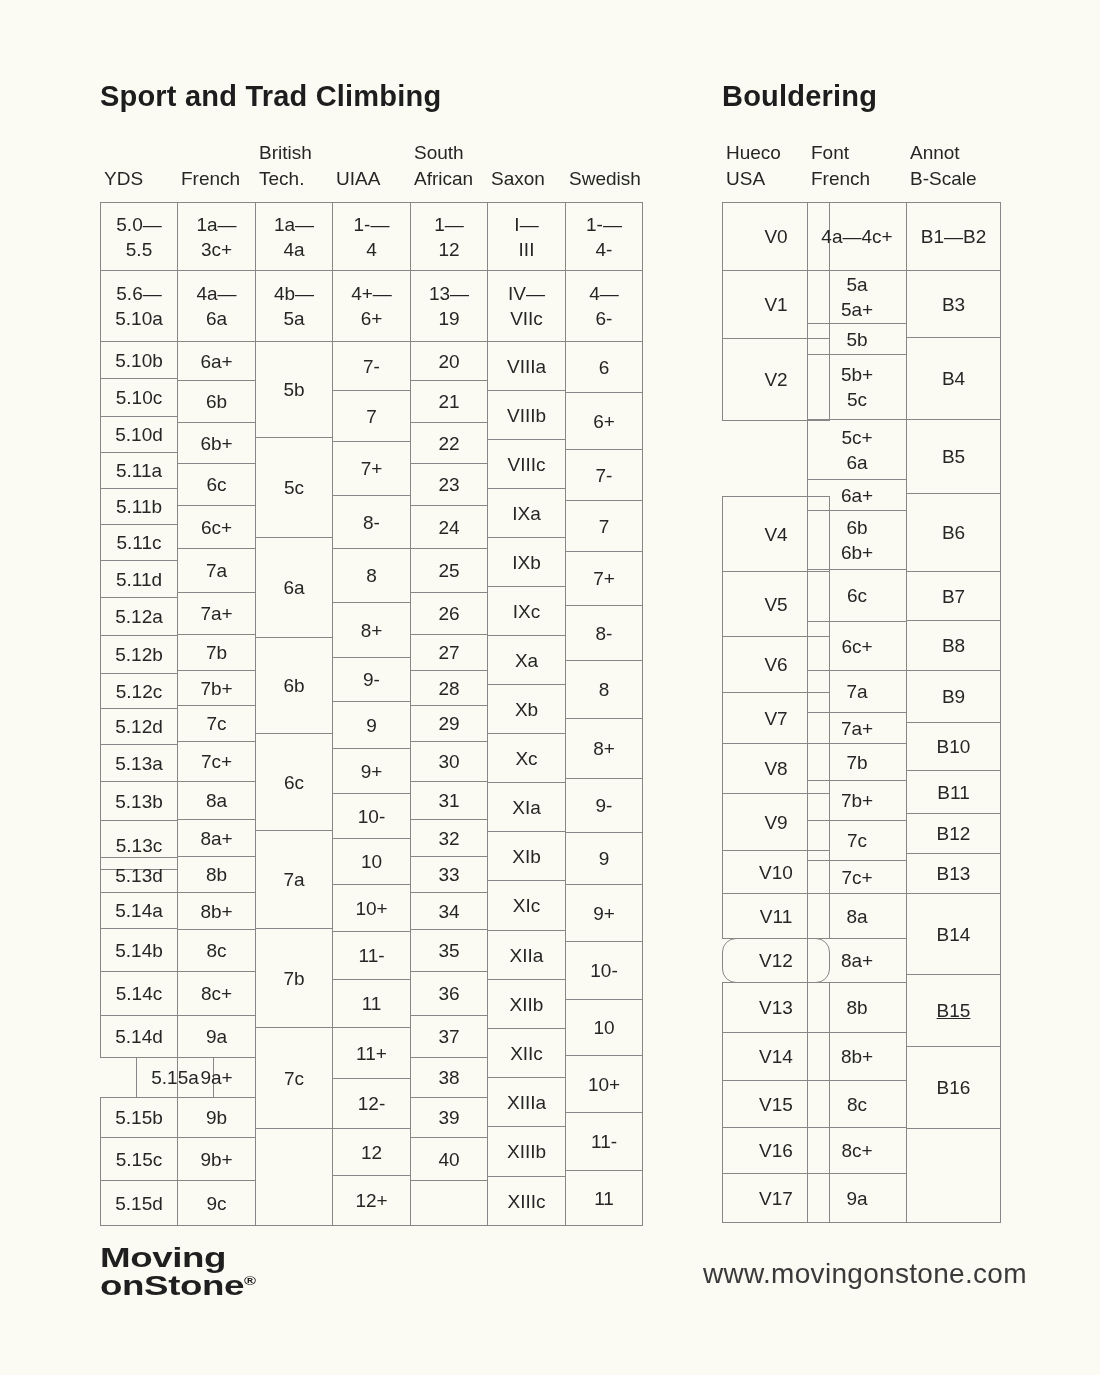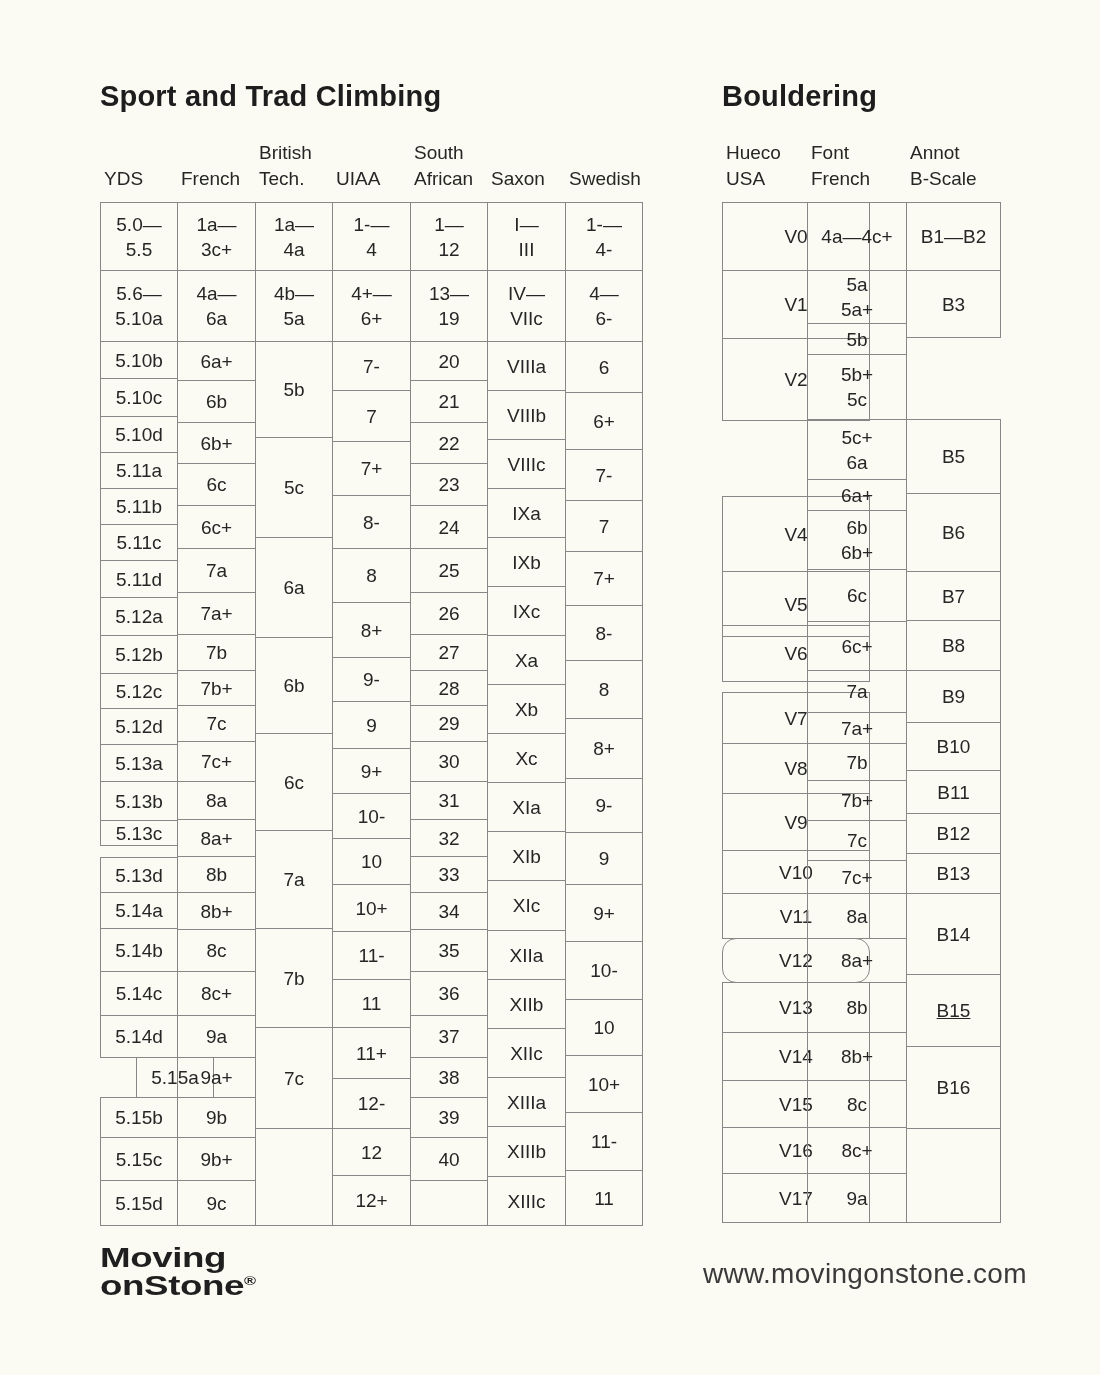--- a/index.html
+++ b/index.html
@@ -101,21 +101,21 @@
         <div class="cell" style="top: 250px; height: 37px;">5.11a</div>
         <div class="cell" style="top: 286px; height: 37px;">5.11b</div>
         <div class="cell" style="top: 322px; height: 37px;">5.11c</div>
         <div class="cell" style="top: 358px; height: 38px;">5.11d</div>
         <div class="cell" style="top: 395px; height: 39px;">5.12a</div>
         <div class="cell" style="top: 433px; height: 39px;">5.12b</div>
         <div class="cell" style="top: 471px; height: 36px;">5.12c</div>
         <div class="cell" style="top: 506px; height: 37px;">5.12d</div>
         <div class="cell" style="top: 542px; height: 38px;">5.13a</div>
         <div class="cell" style="top: 579px; height: 40px;">5.13b</div>
-        <div class="cell" style="top: 618px; height: 26px;">5.13c</div>
+        <div class="cell" style="top: 618px; height: 50px;">5.13c</div>
         <div class="cell" style="top: 655px; height: 36px;">5.13d</div>
         <div class="cell" style="top: 690px; height: 37px;">5.14a</div>
         <div class="cell" style="top: 726px; height: 44px;">5.14b</div>
         <div class="cell" style="top: 769px; height: 45px;">5.14c</div>
         <div class="cell" style="top: 813px; height: 43px;">5.14d</div>
         <div class="cell" style="top: 855px; height: 41px; margin-left: 36px;">5.15a</div>
         <div class="cell" style="top: 895px; height: 41px;">5.15b</div>
         <div class="cell" style="top: 935px; height: 44px;">5.15c</div>
         <div class="cell" style="top: 978px; height: 46px;">5.15d</div>
       </div>
@@ -263,27 +263,27 @@
         <div class="cell" style="top: 630px; height: 53px;">9</div>
         <div class="cell" style="top: 682px; height: 58px;">9+</div>
         <div class="cell" style="top: 739px; height: 59px;">10-</div>
         <div class="cell" style="top: 797px; height: 57px;">10</div>
         <div class="cell" style="top: 853px; height: 58px;">10+</div>
         <div class="cell" style="top: 910px; height: 59px;">11-</div>
         <div class="cell" style="top: 968px; height: 56px;">11</div>
       </div>
       <div class="col-header" style="left: 726px; width: 105px; top: 140px; height: 52px;">Hueco
 USA</div>
-      <div class="column" style="left: 722px; width: 108px; top: 202px; height: 1021px; padding-left: 40px;">
+      <div class="column" style="left: 722px; width: 108px; top: 202px; height: 1021px;">
         <div class="cell" style="top: 0px; height: 69px;">V0</div>
         <div class="cell" style="top: 68px; height: 69px;">V1</div>
         <div class="cell" style="top: 136px; height: 83px;">V2</div>
         <div class="cell" style="top: 294px; height: 76px;">V4</div>
         <div class="cell" style="top: 369px; height: 66px;">V5</div>
-        <div class="cell" style="top: 423px; height: 57px;">V6</div>
+        <div class="cell" style="top: 434px; height: 57px;">V6</div>
         <div class="cell" style="top: 490px; height: 52px;">V7</div>
         <div class="cell" style="top: 541px; height: 51px;">V8</div>
         <div class="cell" style="top: 591px; height: 58px;">V9</div>
         <div class="cell" style="top: 648px; height: 44px;">V10</div>
         <div class="cell" style="top: 691px; height: 46px;">V11</div>
         <div class="cell" style="top: 736px; height: 45px; border-radius: 14px;">V12</div>
         <div class="cell" style="top: 780px; height: 51px;">V13</div>
         <div class="cell" style="top: 830px; height: 49px;">V14</div>
         <div class="cell" style="top: 878px; height: 48px;">V15</div>
         <div class="cell" style="top: 925px; height: 47px;">V16</div>
@@ -317,20 +317,21 @@
         <div class="cell" style="top: 830px; height: 49px;">8b+</div>
         <div class="cell" style="top: 878px; height: 48px;">8c</div>
         <div class="cell" style="top: 925px; height: 47px;">8c+</div>
         <div class="cell" style="top: 971px; height: 50px;">9a</div>
       </div>
       <div class="col-header" style="left: 910px; width: 114px; top: 140px; height: 52px;">Annot
 B-Scale</div>
       <div class="column" style="left: 906px; width: 95px; top: 202px; height: 1021px;">
         <div class="cell" style="top: 0px; height: 69px;">B1—B2</div>
         <div class="cell" style="top: 68px; height: 68px;">B3</div>
+        <div class="cell" style="top: 135px; height: 83px;">B4</div>
         <div class="cell" style="top: 217px; height: 75px;">B5</div>
         <div class="cell" style="top: 291px; height: 79px;">B6</div>
         <div class="cell" style="top: 369px; height: 50px;">B7</div>
         <div class="cell" style="top: 418px; height: 51px;">B8</div>
         <div class="cell" style="top: 468px; height: 53px;">B9</div>
         <div class="cell" style="top: 520px; height: 49px;">B10</div>
         <div class="cell" style="top: 568px; height: 44px;">B11</div>
         <div class="cell" style="top: 611px; height: 41px;">B12</div>
         <div class="cell" style="top: 651px; height: 41px;">B13</div>
         <div class="cell" style="top: 691px; height: 82px;">B14</div>

